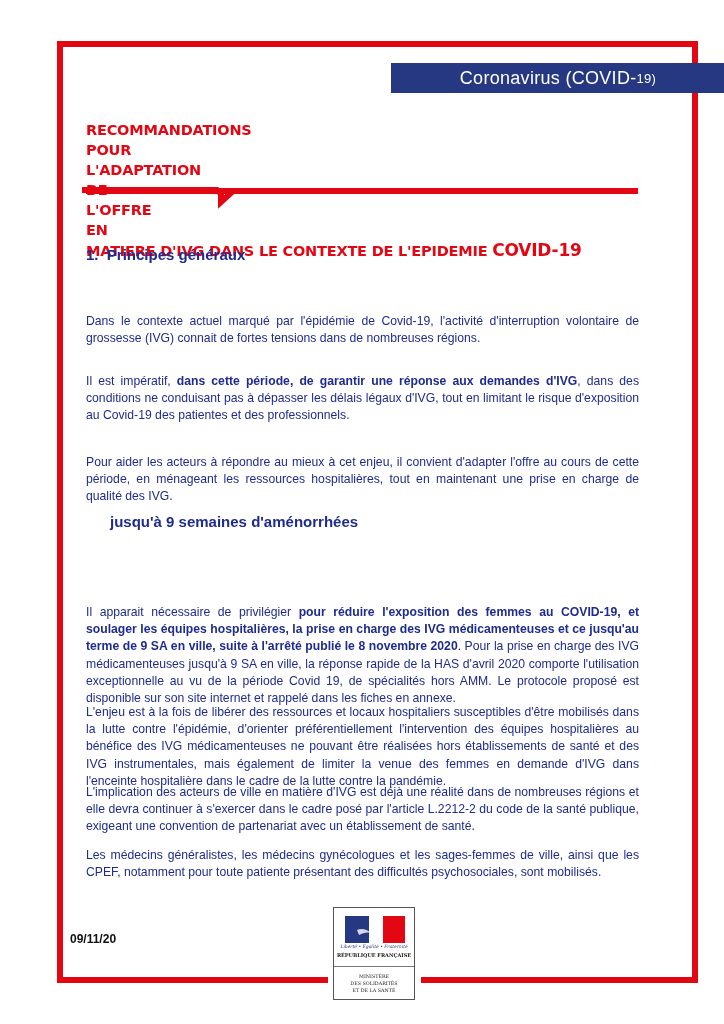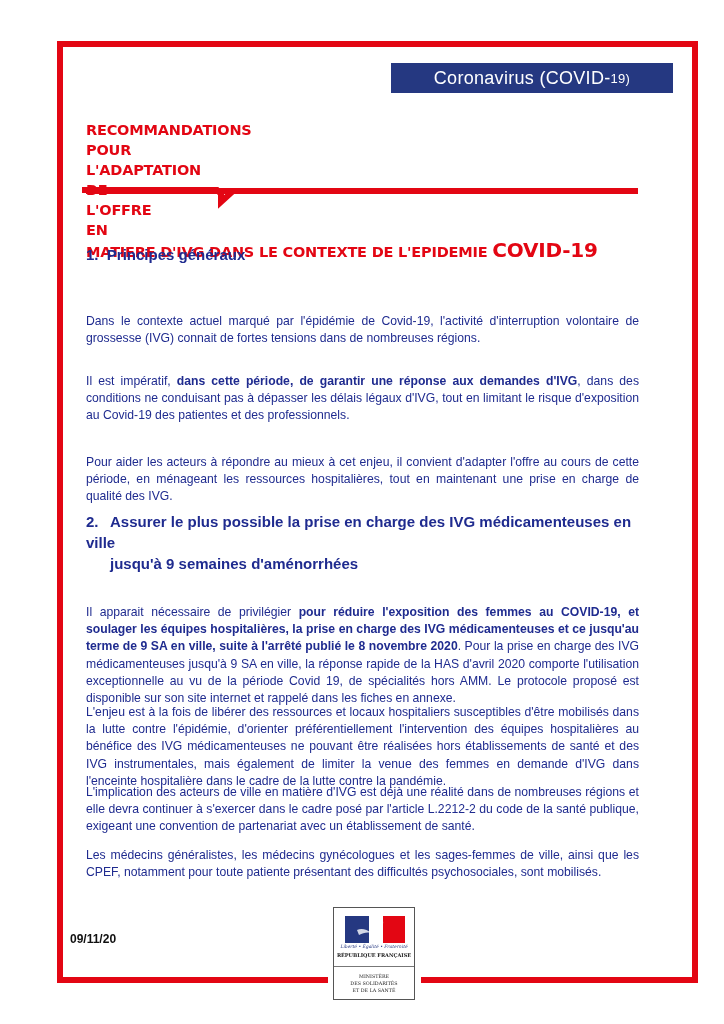--- a/index.html
+++ b/index.html
@@ -9,35 +9,35 @@
       font-family: "Liberation Sans", sans-serif;
     }
     .frame-line { position: absolute; background: #e30613; }
     .fl-top { left: 57px; top: 41px; width: 641px; height: 6px; }
     .fl-left { left: 57px; top: 41px; width: 6px; height: 942px; }
     .fl-right { left: 692px; top: 41px; width: 6px; height: 942px; }
     .fl-bottom-a { left: 57px; top: 977px; width: 271px; height: 6px; }
     .fl-bottom-b { left: 421px; top: 977px; width: 277px; height: 6px; }
 
     .banner {
-      position: absolute; left: 391px; top: 63px; width: 282px; height: 30px;
+      position: absolute; left: 391px; top: 63px; width: 334px; height: 30px;
       background: #253881; color: #ffffff;
       display: flex; align-items: center; justify-content: center;
       font-size: 18px; letter-spacing: 0.3px;
     }
     .banner .small { font-size: 13px; text-align: right; }
 
     .doc-title {
       position: absolute; left: 86px; top: 120px; width: 552px;
       color: #e30613; font-weight: bold; font-size: 14.5px; line-height: 20px;
       text-align: justify; text-align-last: left; text-transform: uppercase;
       font-family: "DejaVu Sans", sans-serif; letter-spacing: -0.2px;
     }
     .doc-title .line1 { display: flex; justify-content: space-between; flex-direction: column; }
-    .doc-title .big { font-size: 20px; }
+    .doc-title .big { font-size: 17px; }
 
     .title-rule { position: absolute; left: 82px; top: 183px; width: 420px; height: 40px; }
 
     .content { position: absolute; left: 86px; width: 553px; color: #1f2b8f; font-size: 12.2px; line-height: 17.2px; text-align: justify; margin-top: 24px; }
     .content b { font-weight: bold; }
     .h1 { position: absolute; left: 86px; color: #1f2b8f; font-weight: bold; font-size: 15px; }
     .h2 { position: absolute; left: 86px; width: 560px; color: #1f2b8f; font-weight: bold; font-size: 15px; line-height: 21px; }
     .h2 .num { display: inline-block; width: 24px; }
     .h2 .indent { padding-left: 24px; }
 
@@ -88,21 +88,20 @@
   <span>1.</span>&nbsp;&nbsp;<span>Principes généraux</span>
 </div>
 
 <div class="content" style="top:289px">Dans le contexte actuel marqué par l'épidémie de Covid-19, l'activité d'interruption volontaire de grossesse (IVG) connait de fortes tensions dans de nombreuses régions.</div>
 
 <div class="content" style="top:349px"><span>Il est impératif, </span><b>dans cette période, de garantir une réponse aux demandes d'IVG</b><span>, dans des conditions ne conduisant pas à dépasser les délais légaux d'IVG, tout en limitant le risque d'exposition au Covid-19 des patientes et des professionnels.</span></div>
 
 <div class="content" style="top:430px">Pour aider les acteurs à répondre au mieux à cet enjeu, il convient d'adapter l'offre au cours de cette période, en ménageant les ressources hospitalières, tout en maintenant une prise en charge de qualité des IVG.</div>
 
 <div class="h2" style="top:511px">
-  <div><span class="num">2.</span><span>Assurer le plus possible la prise en charge des IVG médicamenteuses en ville</span></div>
   <div class="indent">jusqu'à 9 semaines d'aménorrhées</div>
 </div>
 
 <div class="content" style="top:580px"><span>Il apparait nécessaire de privilégier </span><b>pour réduire l'exposition des femmes au COVID-19, et soulager les équipes hospitalières, la prise en charge des IVG médicamenteuses et ce jusqu'au terme de 9 SA en ville, suite à l'arrêté publié le 8 novembre 2020</b><span>.  Pour la prise en charge des IVG médicamenteuses jusqu'à 9 SA en ville, la réponse rapide de la HAS d'avril 2020 comporte l'utilisation exceptionnelle au vu de la période Covid 19, de spécialités hors AMM. Le protocole proposé est disponible sur son site internet et rappelé dans les fiches en annexe.</span></div>
 
 <div class="content" style="top:680px">L'enjeu est à la fois de libérer des ressources et locaux hospitaliers susceptibles d'être mobilisés dans la lutte contre l'épidémie, d'orienter préférentiellement l'intervention des équipes hospitalières au bénéfice des IVG médicamenteuses ne pouvant être réalisées hors établissements de santé et des IVG instrumentales, mais également de limiter la venue des femmes en demande d'IVG dans l'enceinte hospitalière dans le cadre de la lutte contre la pandémie.</div>
 
 <div class="content" style="top:760px">L'implication des acteurs de ville en matière d'IVG est déjà une réalité dans de nombreuses régions et elle devra continuer à s'exercer dans le cadre posé par l'article L.2212-2 du code de la santé publique, exigeant une convention de partenariat avec un établissement de santé.</div>
 
 <div class="content" style="top:823px">Les médecins généralistes, les médecins gynécologues et les sages-femmes de ville, ainsi que les CPEF, notamment pour toute patiente présentant des difficultés psychosociales, sont mobilisés.</div>

